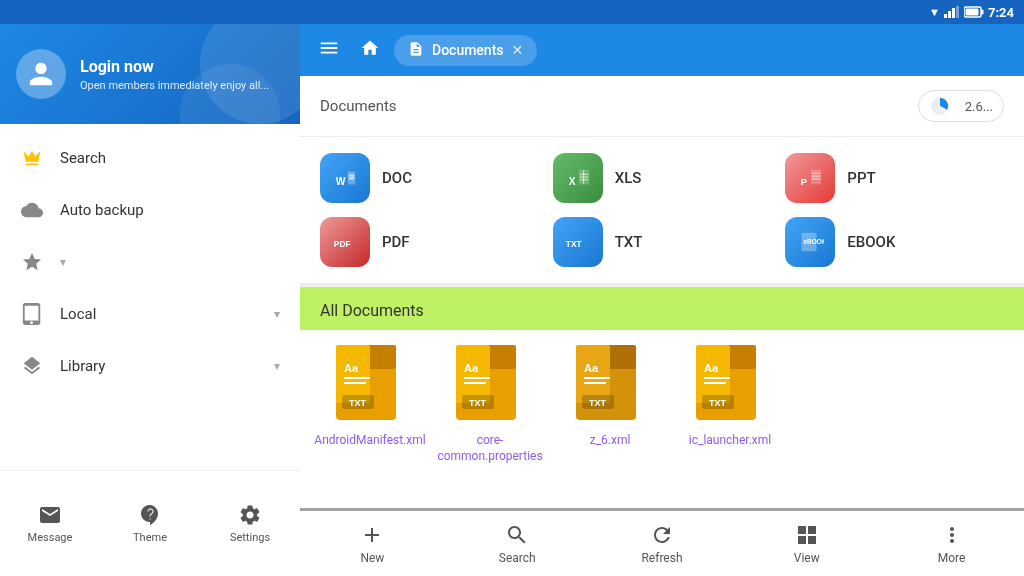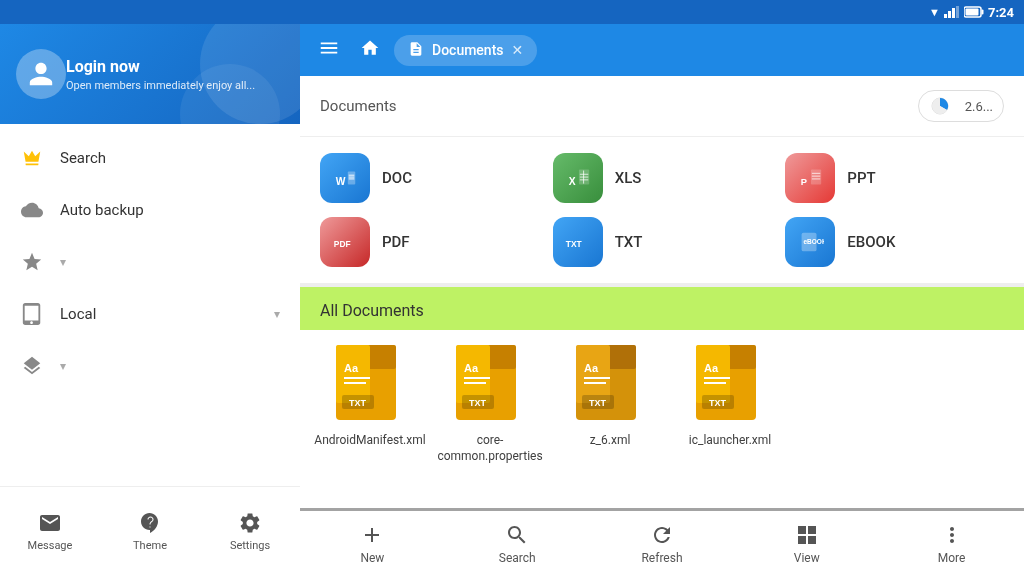--- a/index.html
+++ b/index.html
@@ -30,20 +30,21 @@
       flex-direction: column;
       overflow: hidden;
       flex-shrink: 0;
     }
 
     .sidebar-header {
       background: linear-gradient(135deg, #1E88E5 0%, #1565C0 100%);
       padding: 20px 16px;
       display: flex;
       align-items: center;
+      gap: 14px;
       min-height: 100px;
       position: relative;
       overflow: hidden;
     }
     .sidebar-header::before {
       content: '';
       position: absolute;
       right: -20px;
       top: -20px;
       width: 120px;
@@ -88,21 +89,21 @@
     }
     .sidebar-item-icon { width: 24px; height: 24px; display: flex; align-items: center; justify-content: center; flex-shrink: 0; }
     .sidebar-item-label { font-size: 15px; flex: 1; }
     .sidebar-item-arrow { color: #aaa; font-size: 12px; }
     .premium-icon { color: #FFC107; }
 
     
     .sidebar-bottom {
       display: flex;
       border-top: 1px solid #eee;
-      padding: 16px 0;
+      padding: 24px 0;
     }
     .sidebar-bottom-item {
       flex: 1;
       display: flex;
       flex-direction: column;
       align-items: center;
       padding: 8px 4px;
       cursor: pointer;
       gap: 4px;
       color: #555;
@@ -216,21 +217,21 @@
       display: flex;
       flex-direction: column;
       align-items: center;
       gap: 8px;
       cursor: pointer;
       width: 100px;
       flex-shrink: 0;
     }
     .doc-file-name {
       font-size: 12px;
-      color: #404040;
+      color: #8b5cf6;
       text-align: center;
       line-height: 1.3;
     }
 
     
     .bottom-toolbar {
       background: white;
       border-top: 3px solid #a3a3a3;
       height: 68px;
       display: flex;
@@ -330,20 +331,21 @@
         <span class="sidebar-item-label">Local</span>
         <span class="sidebar-item-arrow">▾</span>
       </div>
 
       <div class="sidebar-item">
         <div class="sidebar-item-icon">
           <svg width="22" height="22" viewBox="0 0 24 24" fill="#888">
             <path d="M11.99 18.54l-7.37-5.73L3 14.07l9 7 9-7-1.63-1.27-7.38 5.74zM12 16l7.36-5.73L21 9l-9-7-9 7 1.63 1.27L12 16z"></path>
           </svg>
         </div>
+        <span class="sidebar-item-label">Library</span>
         <span class="sidebar-item-arrow">▾</span>
       </div>
     </div>
 
     <div class="sidebar-bottom">
       <div class="sidebar-bottom-item">
         <svg width="24" height="24" viewBox="0 0 24 24" fill="#555">
           <path d="M20 4H4c-1.1 0-2 .9-2 2v12c0 1.1.9 2 2 2h16c1.1 0 2-.9 2-2V6c0-1.1-.9-2-2-2zm0 4l-8 5-8-5V6l8 5 8-5v2z"></path>
         </svg>
         <span class="sidebar-bottom-label">Message</span>

